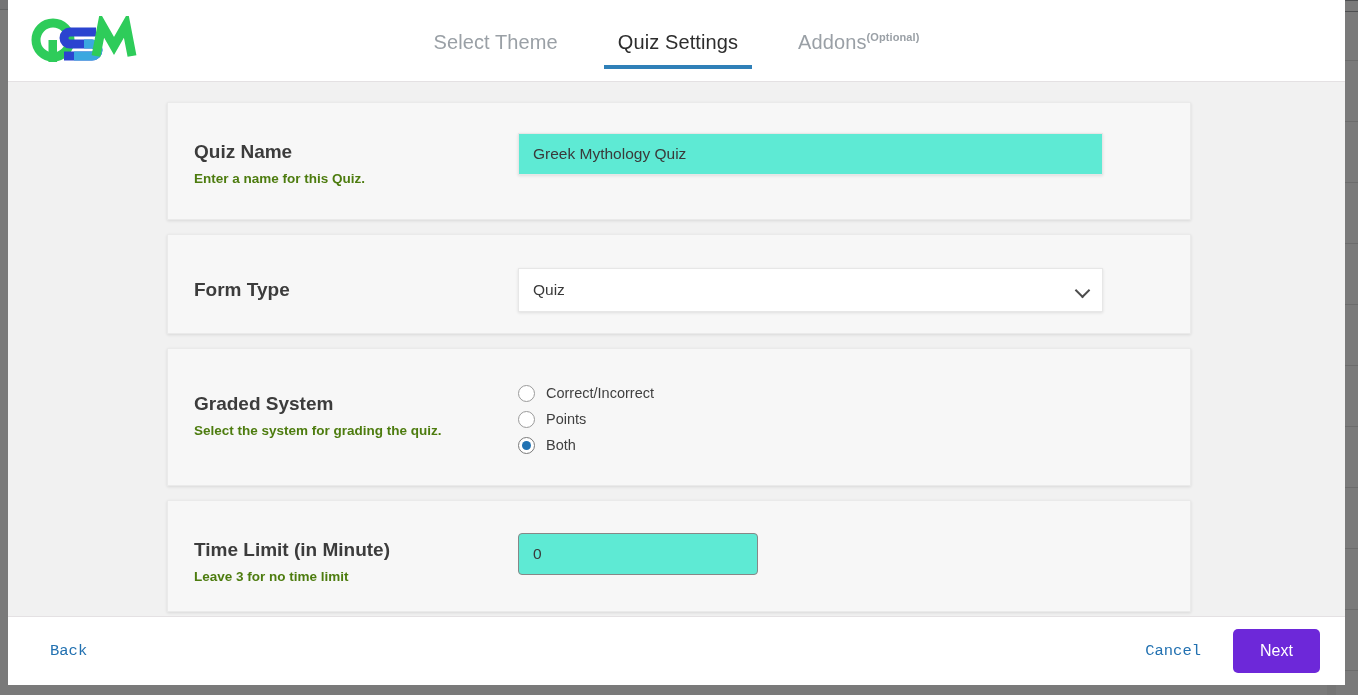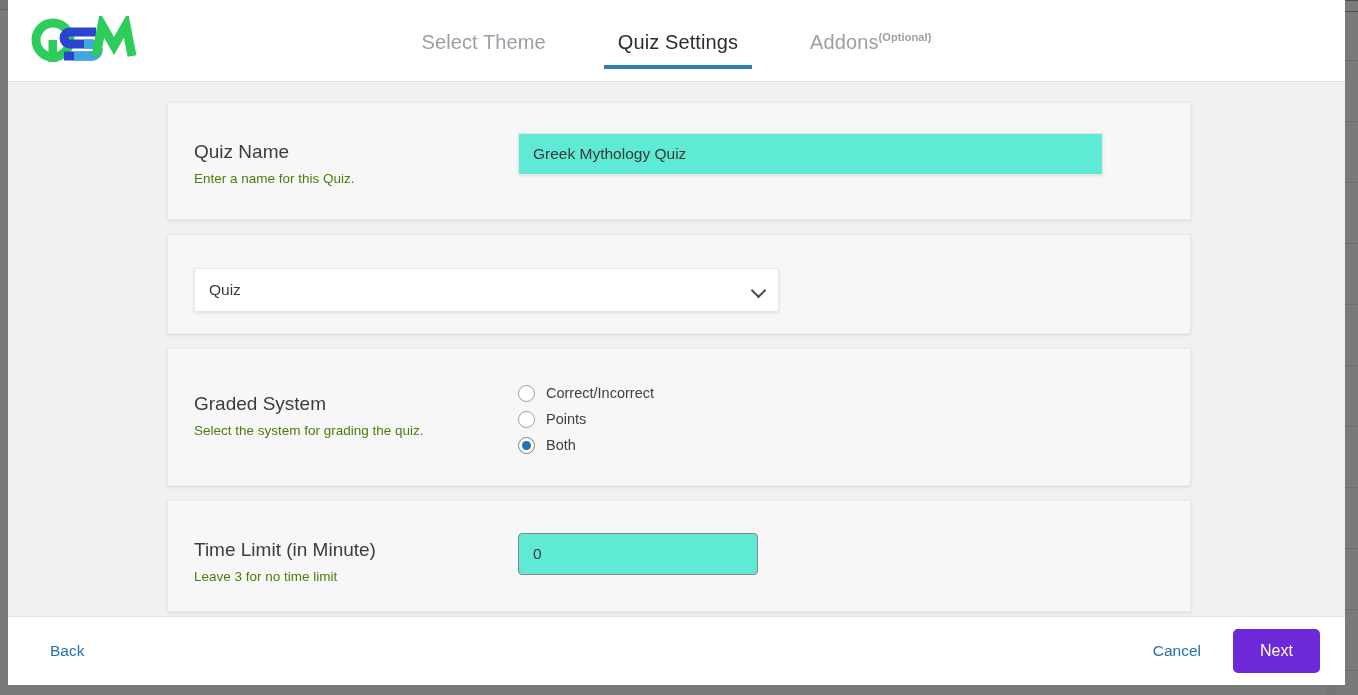--- a/index.html
+++ b/index.html
@@ -110,21 +110,21 @@
 
   #tabs {
     position: absolute;
     left: 0;
     top: 0;
     width: 100%;
     height: 82px;
     display: flex;
     justify-content: center;
     align-items: flex-start;
-    gap: 16px;
+    gap: 4px;
   }
   .tab {
     position: relative;
     font-size: 20px;
     color: #9aa0a6;
     padding: 31px 28px 20px 28px;
     cursor: pointer;
     white-space: nowrap;
     letter-spacing: 0.1px;
   }
@@ -165,20 +165,21 @@
     margin-bottom: 14px;
     padding: 0 26px;
     display: flex;
     align-items: flex-start;
   }
   .setting-card .card-left {
     width: 324px;
     flex: 0 0 324px;
     padding-top: 30px;
     padding-bottom: 30px;
+    font-weight: bold;
   }
   .setting-card .card-right {
     flex: 1 1 auto;
     padding-top: 26px;
     padding-bottom: 26px;
   }
   .card-title {
     font-size: 19px;
     color: #3c3c3c;
     line-height: 26px;
@@ -303,21 +304,21 @@
     display: flex;
     align-items: center;
     padding: 0 25px 0 42px;
   }
   .link-btn {
     font-size: 15.5px;
     color: #2271b1;
     cursor: pointer;
     background: none;
     border: none;
-    font-family: Liberation Sans, sans-serif;
+    font-family: Liberation Mono, monospace;
   }
   #footer-spacer { flex: 1 1 auto; }
   #cancel-button { margin-right: 32px; }
   #next-button {
     background: #6d28d9;
     color: #ffffff;
     font-size: 16px;
     font-family: "Liberation Sans", sans-serif;
     border: none;
     border-radius: 5px;
@@ -391,20 +392,23 @@
         <div class="card-left">
           <div class="card-title">Quiz Name</div>
           <div class="card-desc">Enter a name for this Quiz.</div>
         </div>
         <div class="card-right">
           <input class="text-input" type="text" value="Greek Mythology Quiz" style="">
         </div>
       </div>
 
       <div class="setting-card card-formtype">
+        <div class="card-left">
+          <div class="card-title">Form Type</div>
+        </div>
         <div class="card-right">
           <div class="select-wrap">
             <div class="select-box">Quiz</div>
             <span class="chevron-down"></span>
           </div>
         </div>
       </div>
 
       <div class="setting-card card-graded">
         <div class="card-left">

